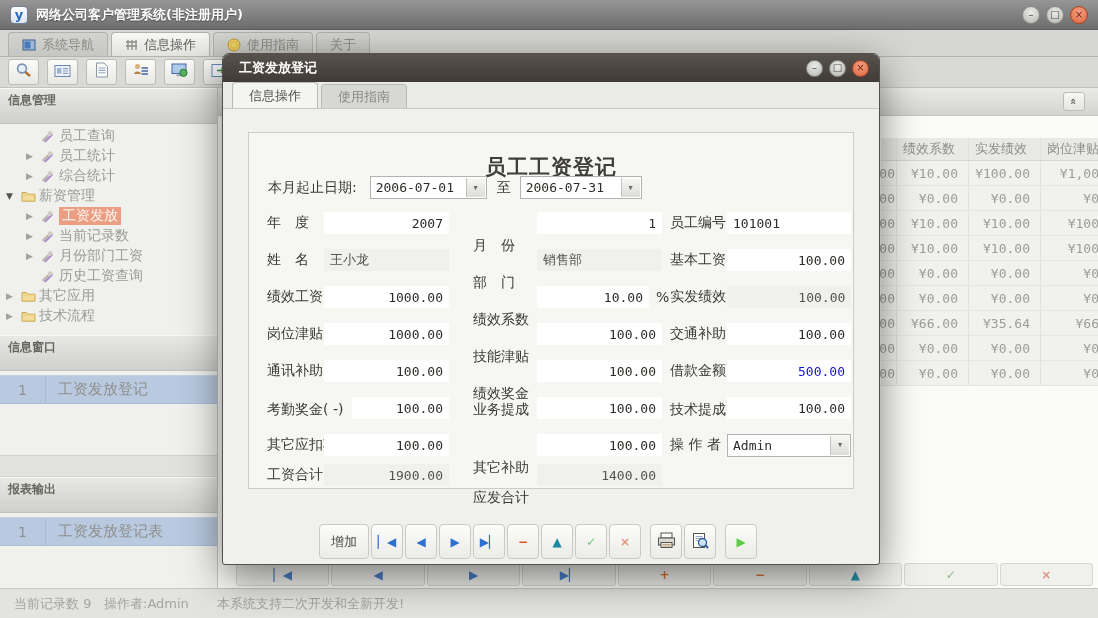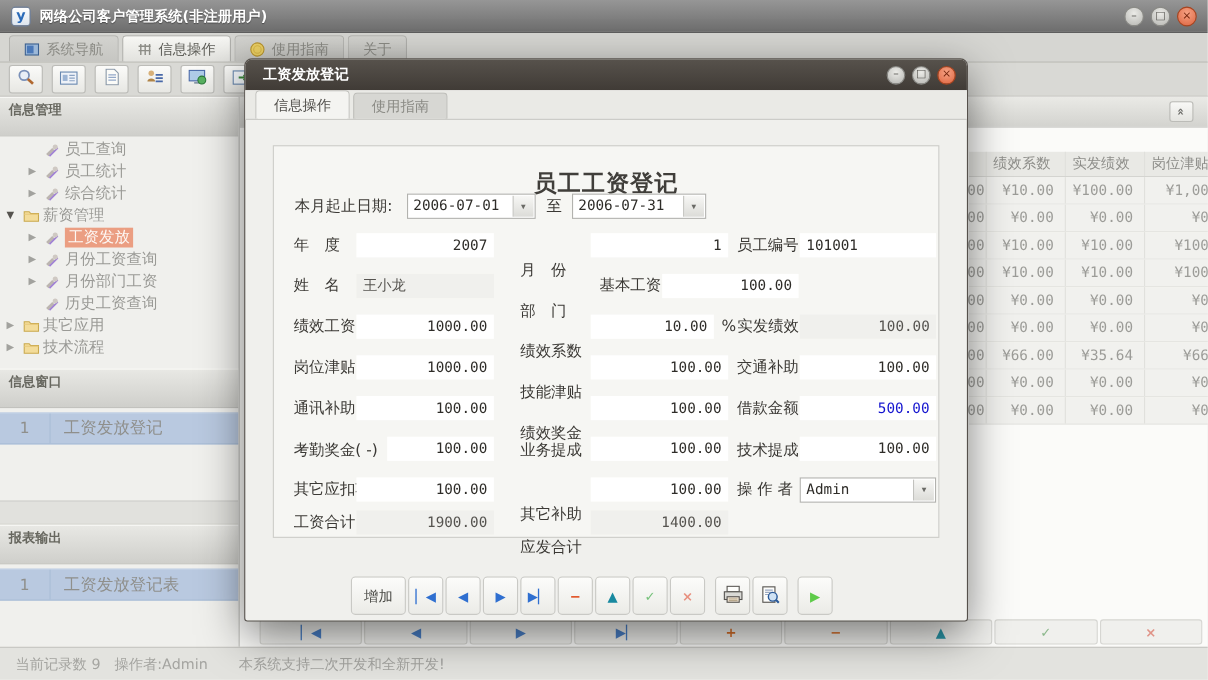--- a/index.html
+++ b/index.html
@@ -316,21 +316,21 @@
     </div>
     <div class="titem p26">
       <span class="arr">▶</span>
       <span class="ticon">
           <svg width="14" height="13">
             <path d="M2 11 L7.5 5.5" stroke="#bcb5b0" stroke-width="3"></path>
             <path d="M4 12 L11.5 4.5" stroke="#9f7fd4" stroke-width="1.5"></path>
             <circle cx="9.2" cy="3.6" r="2.3" fill="#cfc9c3"></circle>
           </svg>
         </span>
-      <span>月份工资查询</span>
+      <span>当前记录数</span>
     </div>
     <div class="titem p26">
       <span class="arr">▶</span>
       <span class="ticon">
           <svg width="14" height="13">
             <path d="M2 11 L7.5 5.5" stroke="#bcb5b0" stroke-width="3"></path>
             <path d="M4 12 L11.5 4.5" stroke="#9f7fd4" stroke-width="1.5"></path>
             <circle cx="9.2" cy="3.6" r="2.3" fill="#cfc9c3"></circle>
           </svg>
         </span>
@@ -505,20 +505,21 @@
       <span class="flabel fl2">月　份</span>
       <div class="ffield w125 num">1</div>
       <span class="flabel fl3">员工编号</span>
       <div class="ffield w124">101001</div>
     </div>
 
     <div class="frow r2">
       <span class="flabel fl1">姓　名</span>
       <div class="ffield w125 ro">王小龙</div>
       <span class="flabel fl2">部　门</span>
+      <div class="ffield w125 ro">销售部</div>
       <span class="flabel fl3">基本工资</span>
       <div class="ffield w124 num">100.00</div>
     </div>
 
     <div class="frow r3">
       <span class="flabel fl1">绩效工资</span>
       <div class="ffield w125 num">1000.00</div>
       <span class="flabel fl2">绩效系数</span>
       <div class="ffield w112 num">10.00</div>
       <span class="sfx">%</span>

